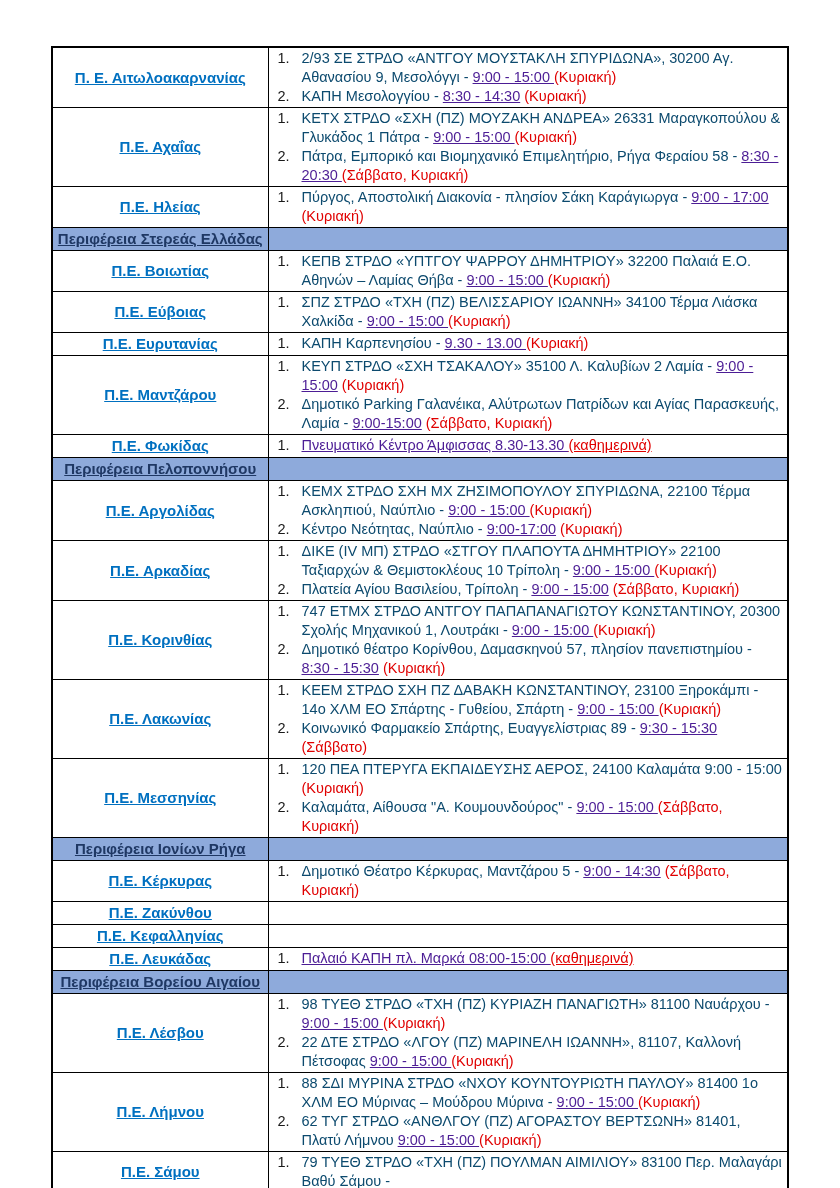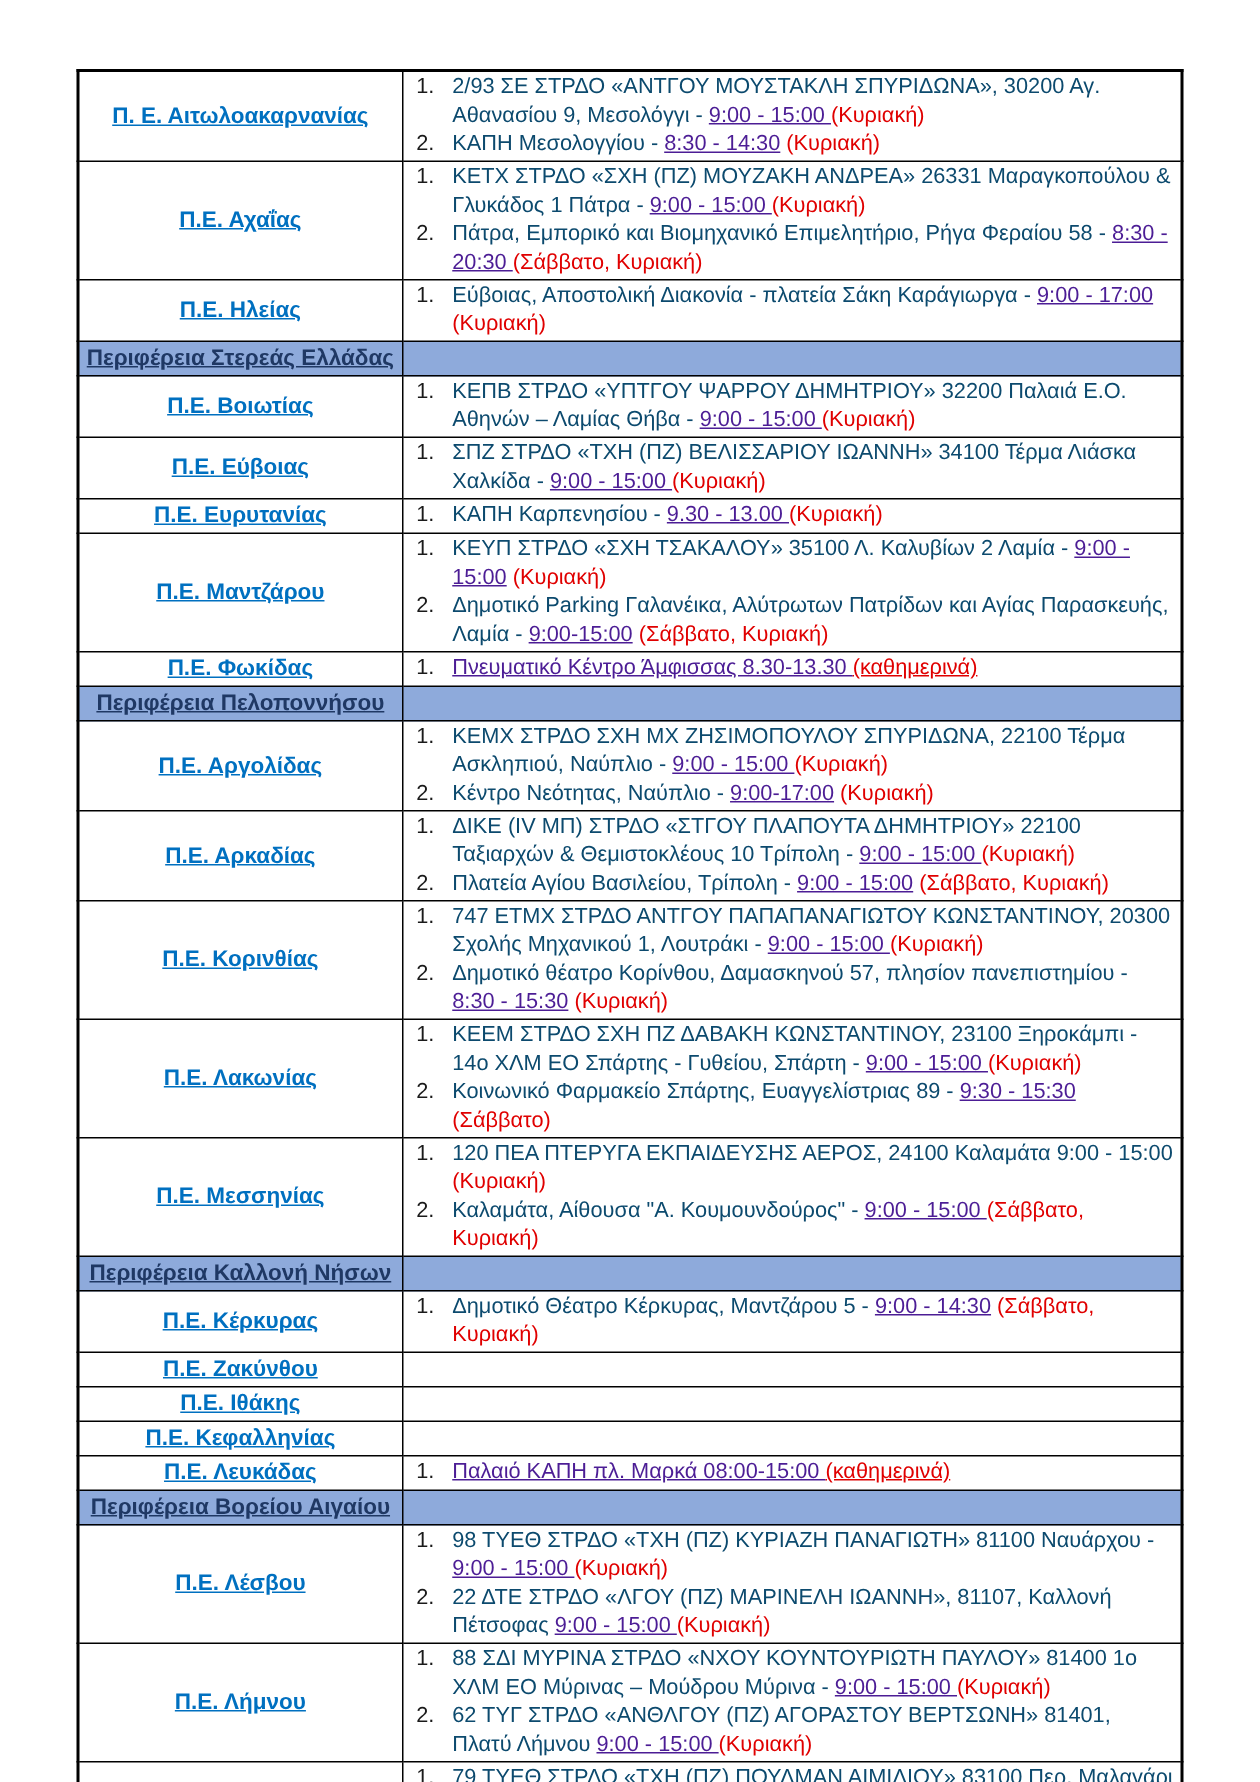--- a/index.html
+++ b/index.html
@@ -107,21 +107,21 @@
               <span class="num">2.</span>
               <span class="txt"><span class="seg-b">Πάτρα, Εμπορικό και Βιομηχανικό Επιμελητήριο, Ρήγα Φεραίου 58 - </span><span class="seg-bu">8:30 - 20:30 </span><span class="seg-r">(Σάββατο, Κυριακή)</span></span>
             </div>
           </td>
         </tr>
         <tr>
           <td class="region-cell"><span class="region-link">Π.Ε. Ηλείας</span></td>
           <td class="items-cell">
             <div class="item">
               <span class="num">1.</span>
-              <span class="txt"><span class="seg-b">Εύβοιας, Αποστολική Διακονία - πλατεία Σάκη Καράγιωργα - </span><span class="seg-bu">9:00 - 17:00</span><span class="seg-r"> (Κυριακή)</span></span>
+              <span class="txt"><span class="seg-b">Πύργος, Αποστολική Διακονία - πλησίον Σάκη Καράγιωργα - </span><span class="seg-bu">9:00 - 17:00</span><span class="seg-r"> (Κυριακή)</span></span>
             </div>
           </td>
         </tr>
         <tr>
           <td class="header-cell"><span class="header-link">Περιφέρεια Στερεάς Ελλάδας</span></td>
           <td class="header-cell"></td>
         </tr>
         <tr>
           <td class="region-cell"><span class="region-link">Π.Ε. Βοιωτίας</span></td>
           <td class="items-cell">
@@ -234,38 +234,34 @@
               <span class="num">1.</span>
               <span class="txt"><span class="seg-b">120 ΠΕΑ ΠΤΕΡΥΓΑ ΕΚΠΑΙΔΕΥΣΗΣ ΑΕΡΟΣ, 24100 Καλαμάτα 9:00 - 15:00 </span><span class="seg-r">(Κυριακή)</span></span>
             </div>
             <div class="item">
               <span class="num">2.</span>
               <span class="txt"><span class="seg-b">Καλαμάτα, Αίθουσα "Α. Κουμουνδούρος" - </span><span class="seg-bu">9:00 - 15:00 </span><span class="seg-r">(Σάββατο, Κυριακή)</span></span>
             </div>
           </td>
         </tr>
         <tr>
-          <td class="header-cell"><span class="header-link">Περιφέρεια Καλλονή Νήσων</span></td>
+          <td class="header-cell"><span class="header-link">Περιφέρεια Ιονίων Ρήγα</span></td>
           <td class="header-cell"></td>
         </tr>
         <tr>
           <td class="region-cell"><span class="region-link">Π.Ε. Κέρκυρας</span></td>
           <td class="items-cell">
             <div class="item">
               <span class="num">1.</span>
               <span class="txt"><span class="seg-b">Δημοτικό Θέατρο Κέρκυρας, Μαντζάρου 5 - </span><span class="seg-bu">9:00 - 14:30</span><span class="seg-r"> (Σάββατο, Κυριακή)</span></span>
             </div>
           </td>
         </tr>
         <tr>
           <td class="region-cell"><span class="region-link">Π.Ε. Ζακύνθου</span></td>
-          <td class="items-cell empty-cell"></td>
-        </tr>
-        <tr>
-          <td class="region-cell"><span class="region-link">Π.Ε. Ιθάκης</span></td>
           <td class="items-cell empty-cell"></td>
         </tr>
         <tr>
           <td class="region-cell"><span class="region-link">Π.Ε. Κεφαλληνίας</span></td>
           <td class="items-cell empty-cell"></td>
         </tr>
         <tr>
           <td class="region-cell"><span class="region-link">Π.Ε. Λευκάδας</span></td>
           <td class="items-cell">
             <div class="item">

